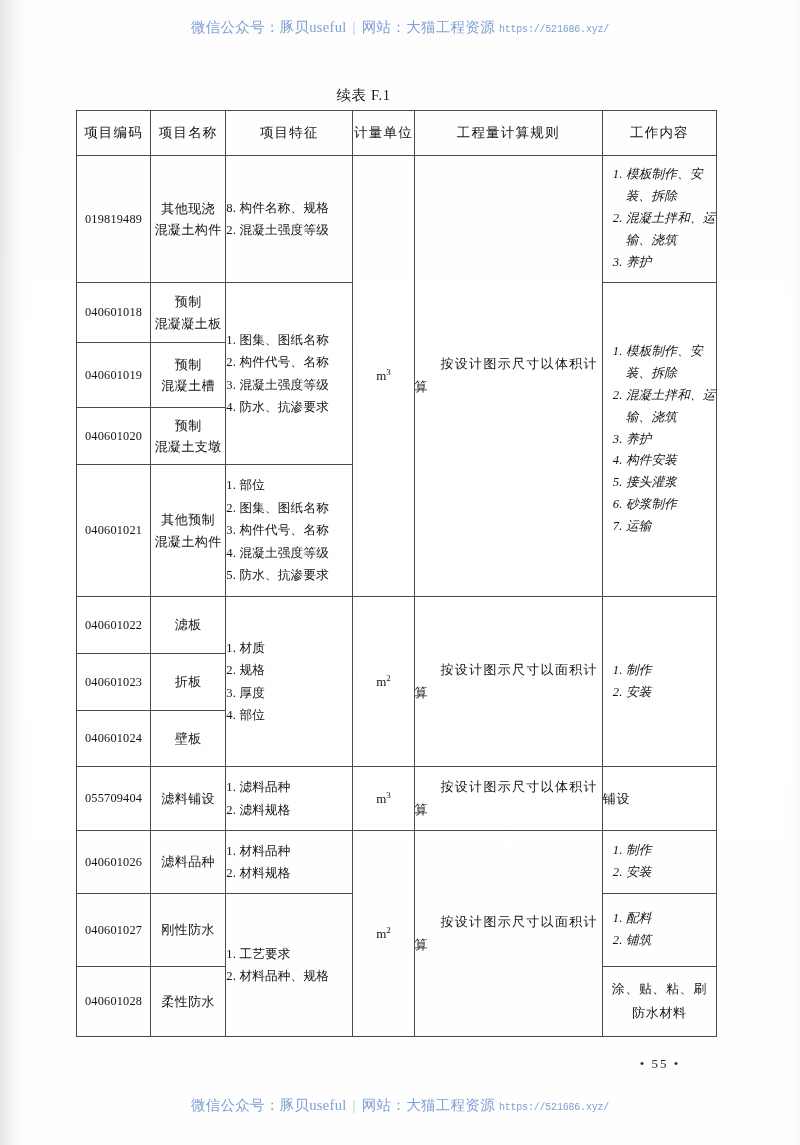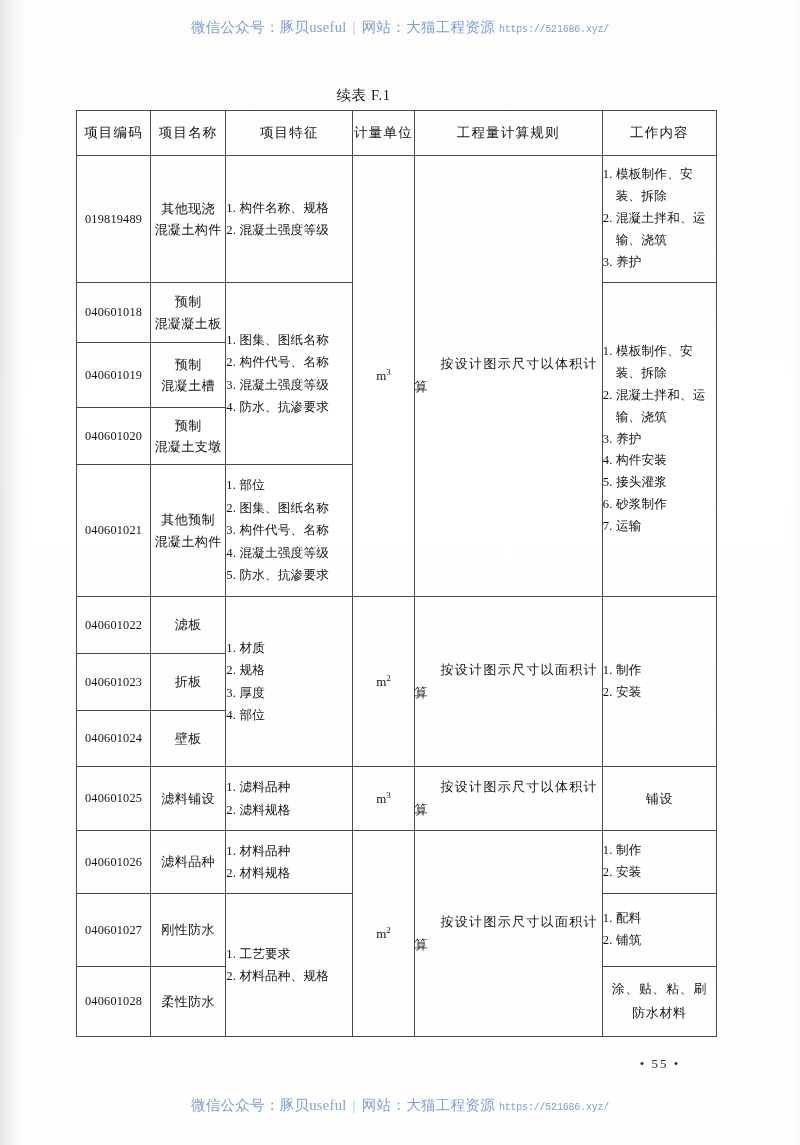--- a/index.html
+++ b/index.html
@@ -110,40 +110,42 @@
     letter-spacing: 0.4px;
   }
   .cell-list {
     font-size: 12.6px;
     line-height: 1.78;
     padding: 6px 4px 6px 12px;
     letter-spacing: 0.2px;
   }
   .cell-list .li { white-space: nowrap; }
   .cell-list.work {
+    padding-left: 10px;
     line-height: 1.74;
+    font-style: italic;
   }
   .cell-unit {
     text-align: center;
     font-size: 13px;
   }
   .cell-unit sup {
     font-size: 9px;
     vertical-align: super;
   }
   .cell-rule {
     font-size: 13px;
     line-height: 1.75;
     padding: 4px 10px;
     text-indent: 26px;
     letter-spacing: 1.3px;
     margin-left: 34px;
   }
   .cell-plain {
-    text-align: center;
+    text-align: left;
     font-size: 13px;
     letter-spacing: 0.6px;
   }
   .cell-multi {
     font-size: 12.8px;
     line-height: 1.8;
     padding: 4px 8px;
     text-align: center;
     letter-spacing: 0.8px;
   }
@@ -195,21 +197,21 @@
 
         <tr style="height:127px">
           <td class="cell-code">
             <span>019819489</span>
           </td>
           <td class="cell-name">
             <div>其他现浇</div>
             <div>混凝土构件</div>
           </td>
           <td class="cell-list">
-            <div class="li">1. 构件名称、规格</div>
+            <div class="li">8. 构件名称、规格</div>
             <div class="li">2. 混凝土强度等级</div>
           </td>
           <td class="cell-unit" rowspan="5">
             m<sup>3</sup>
           </td>
           <td class="cell-rule" rowspan="5">按设计图示尺寸以体积计算</td>
           <td class="cell-list work">
             <div class="li">1. 模板制作、安</div>
             <div class="li" style="padding-left:13px">装、拆除</div>
             <div class="li">2. 混凝土拌和、运</div>
@@ -299,21 +301,21 @@
           </td>
         </tr>
         <tr style="height:56px">
           <td class="cell-code">040601024</td>
           <td class="cell-name">
             <div>壁板</div>
           </td>
         </tr>
 
         <tr style="height:64px">
-          <td class="cell-code">040601025</td>
+          <td class="cell-code">055709404</td>
           <td class="cell-name">
             <div>滤料铺设</div>
           </td>
           <td class="cell-list">
             <div class="li">1. 滤料品种</div>
             <div class="li">2. 滤料规格</div>
           </td>
           <td class="cell-unit">
             m<sup>3</sup>
           </td>

